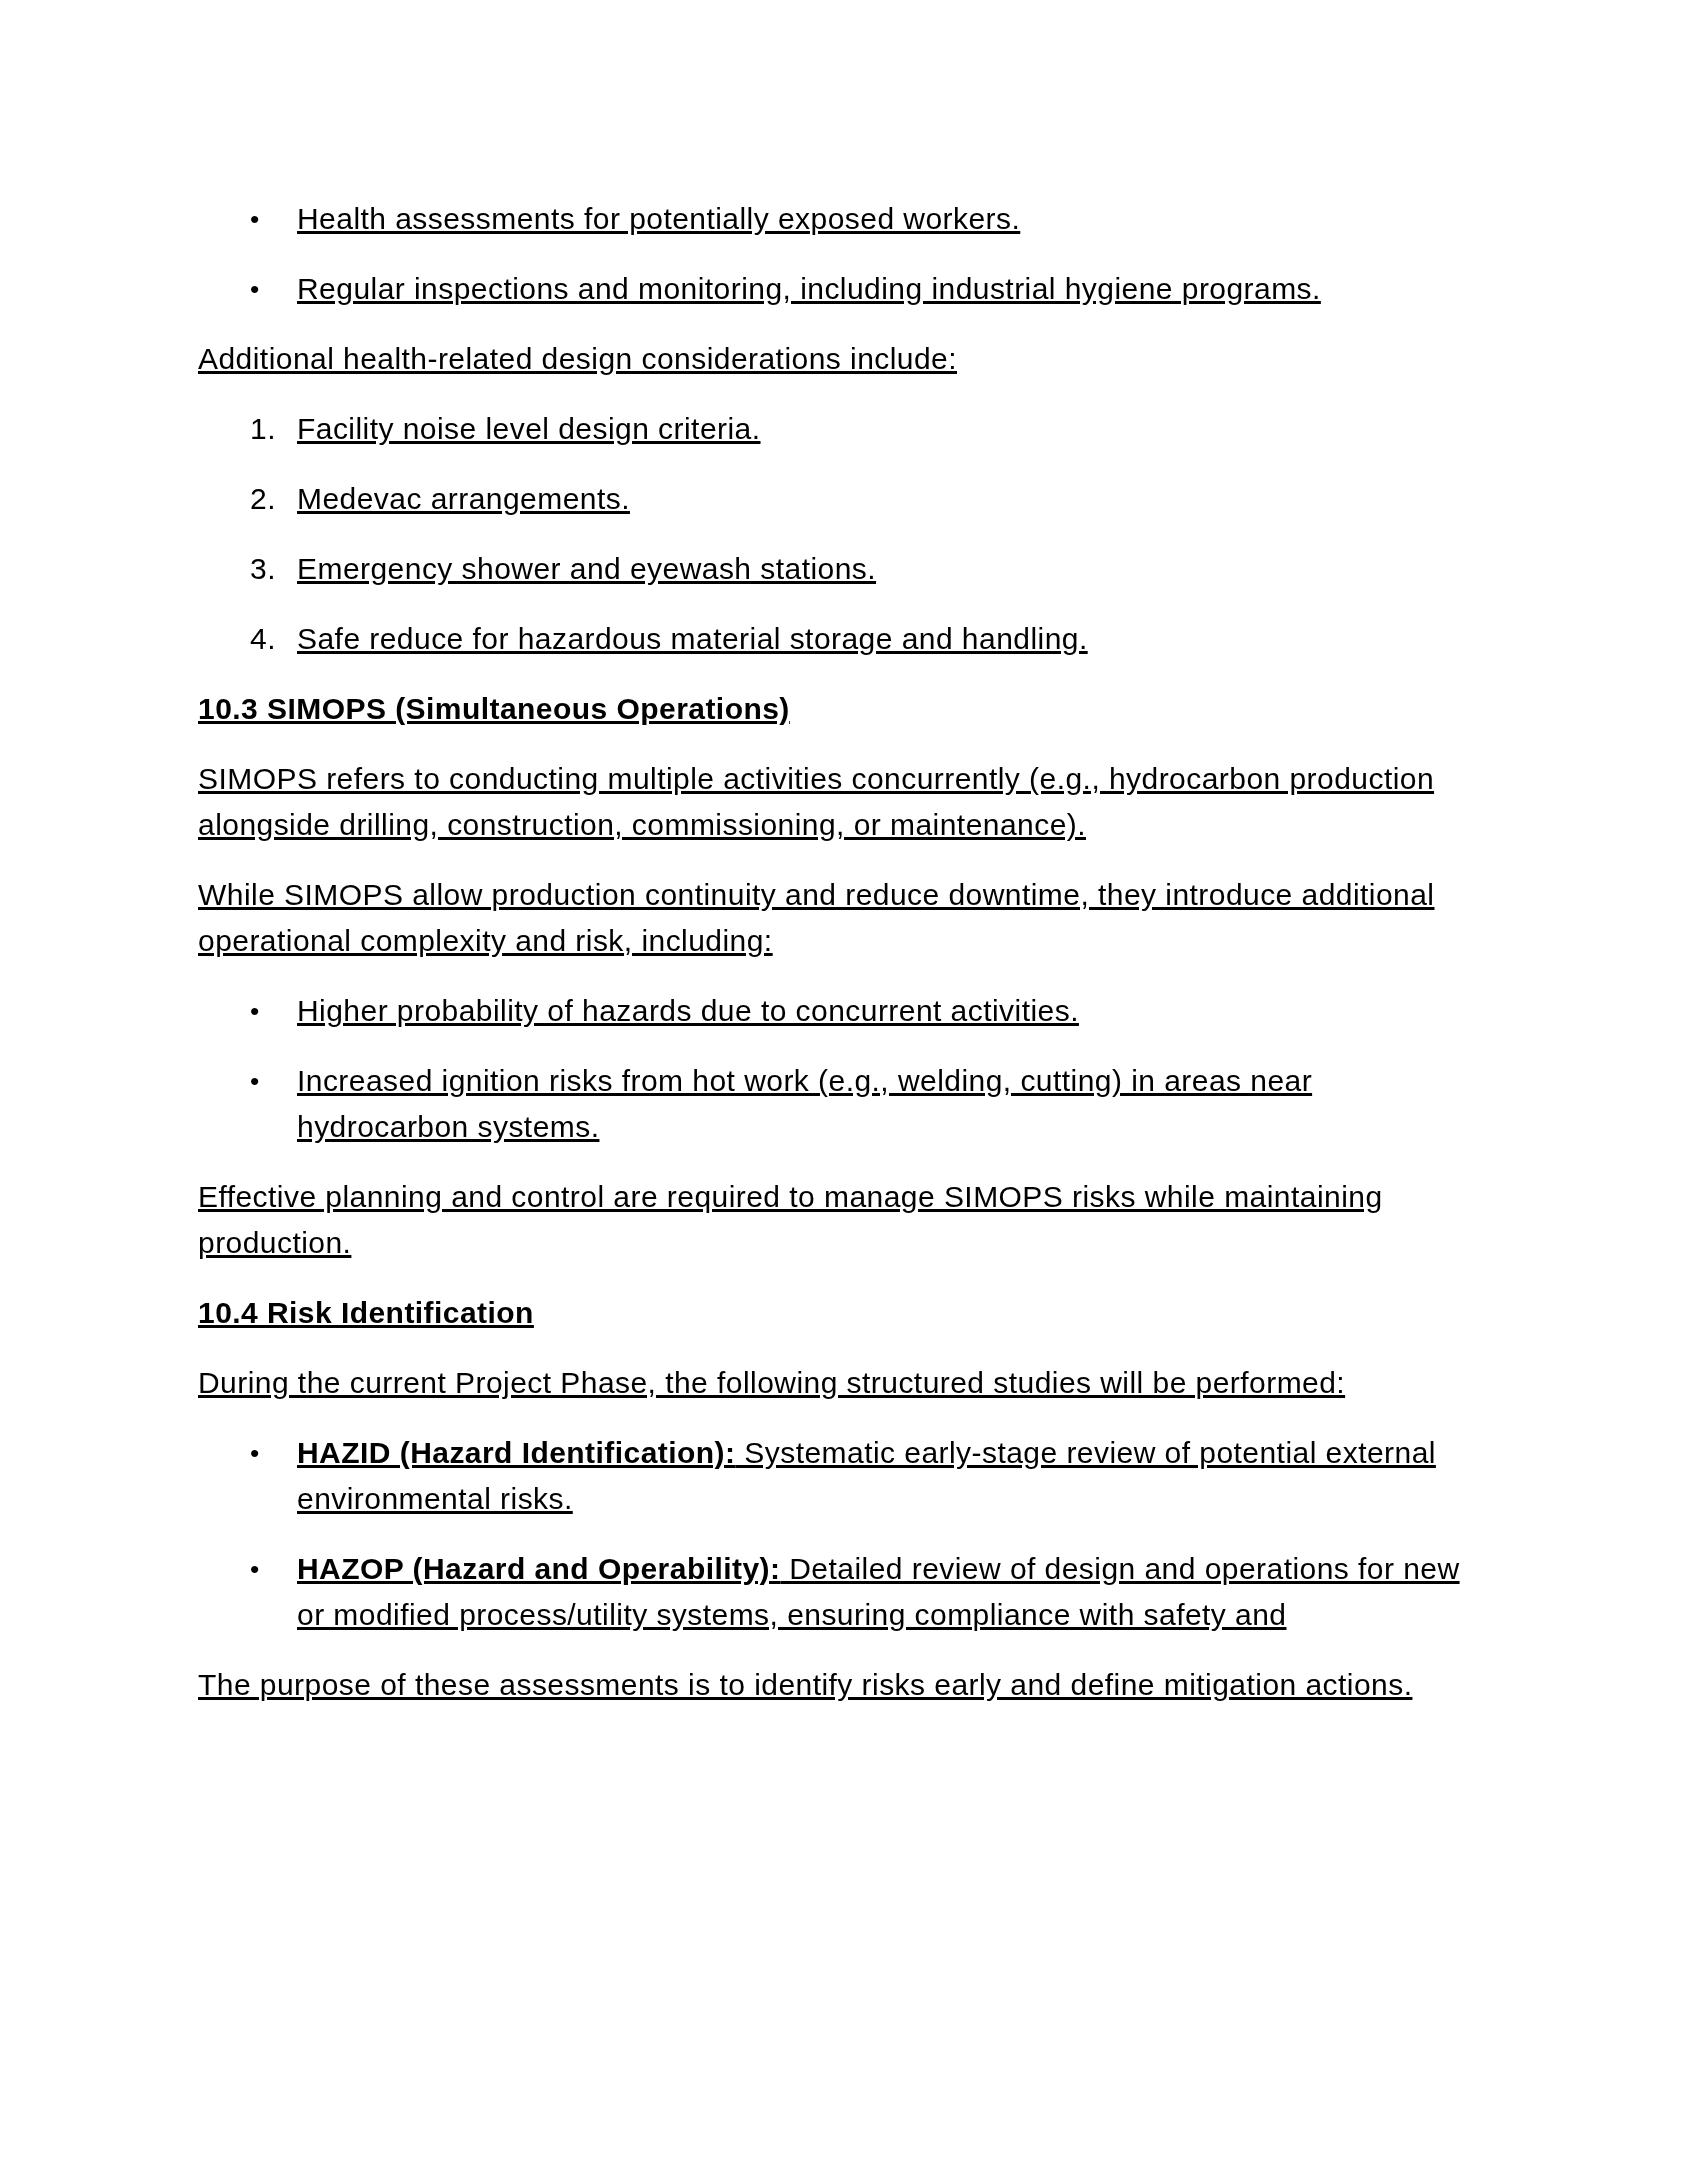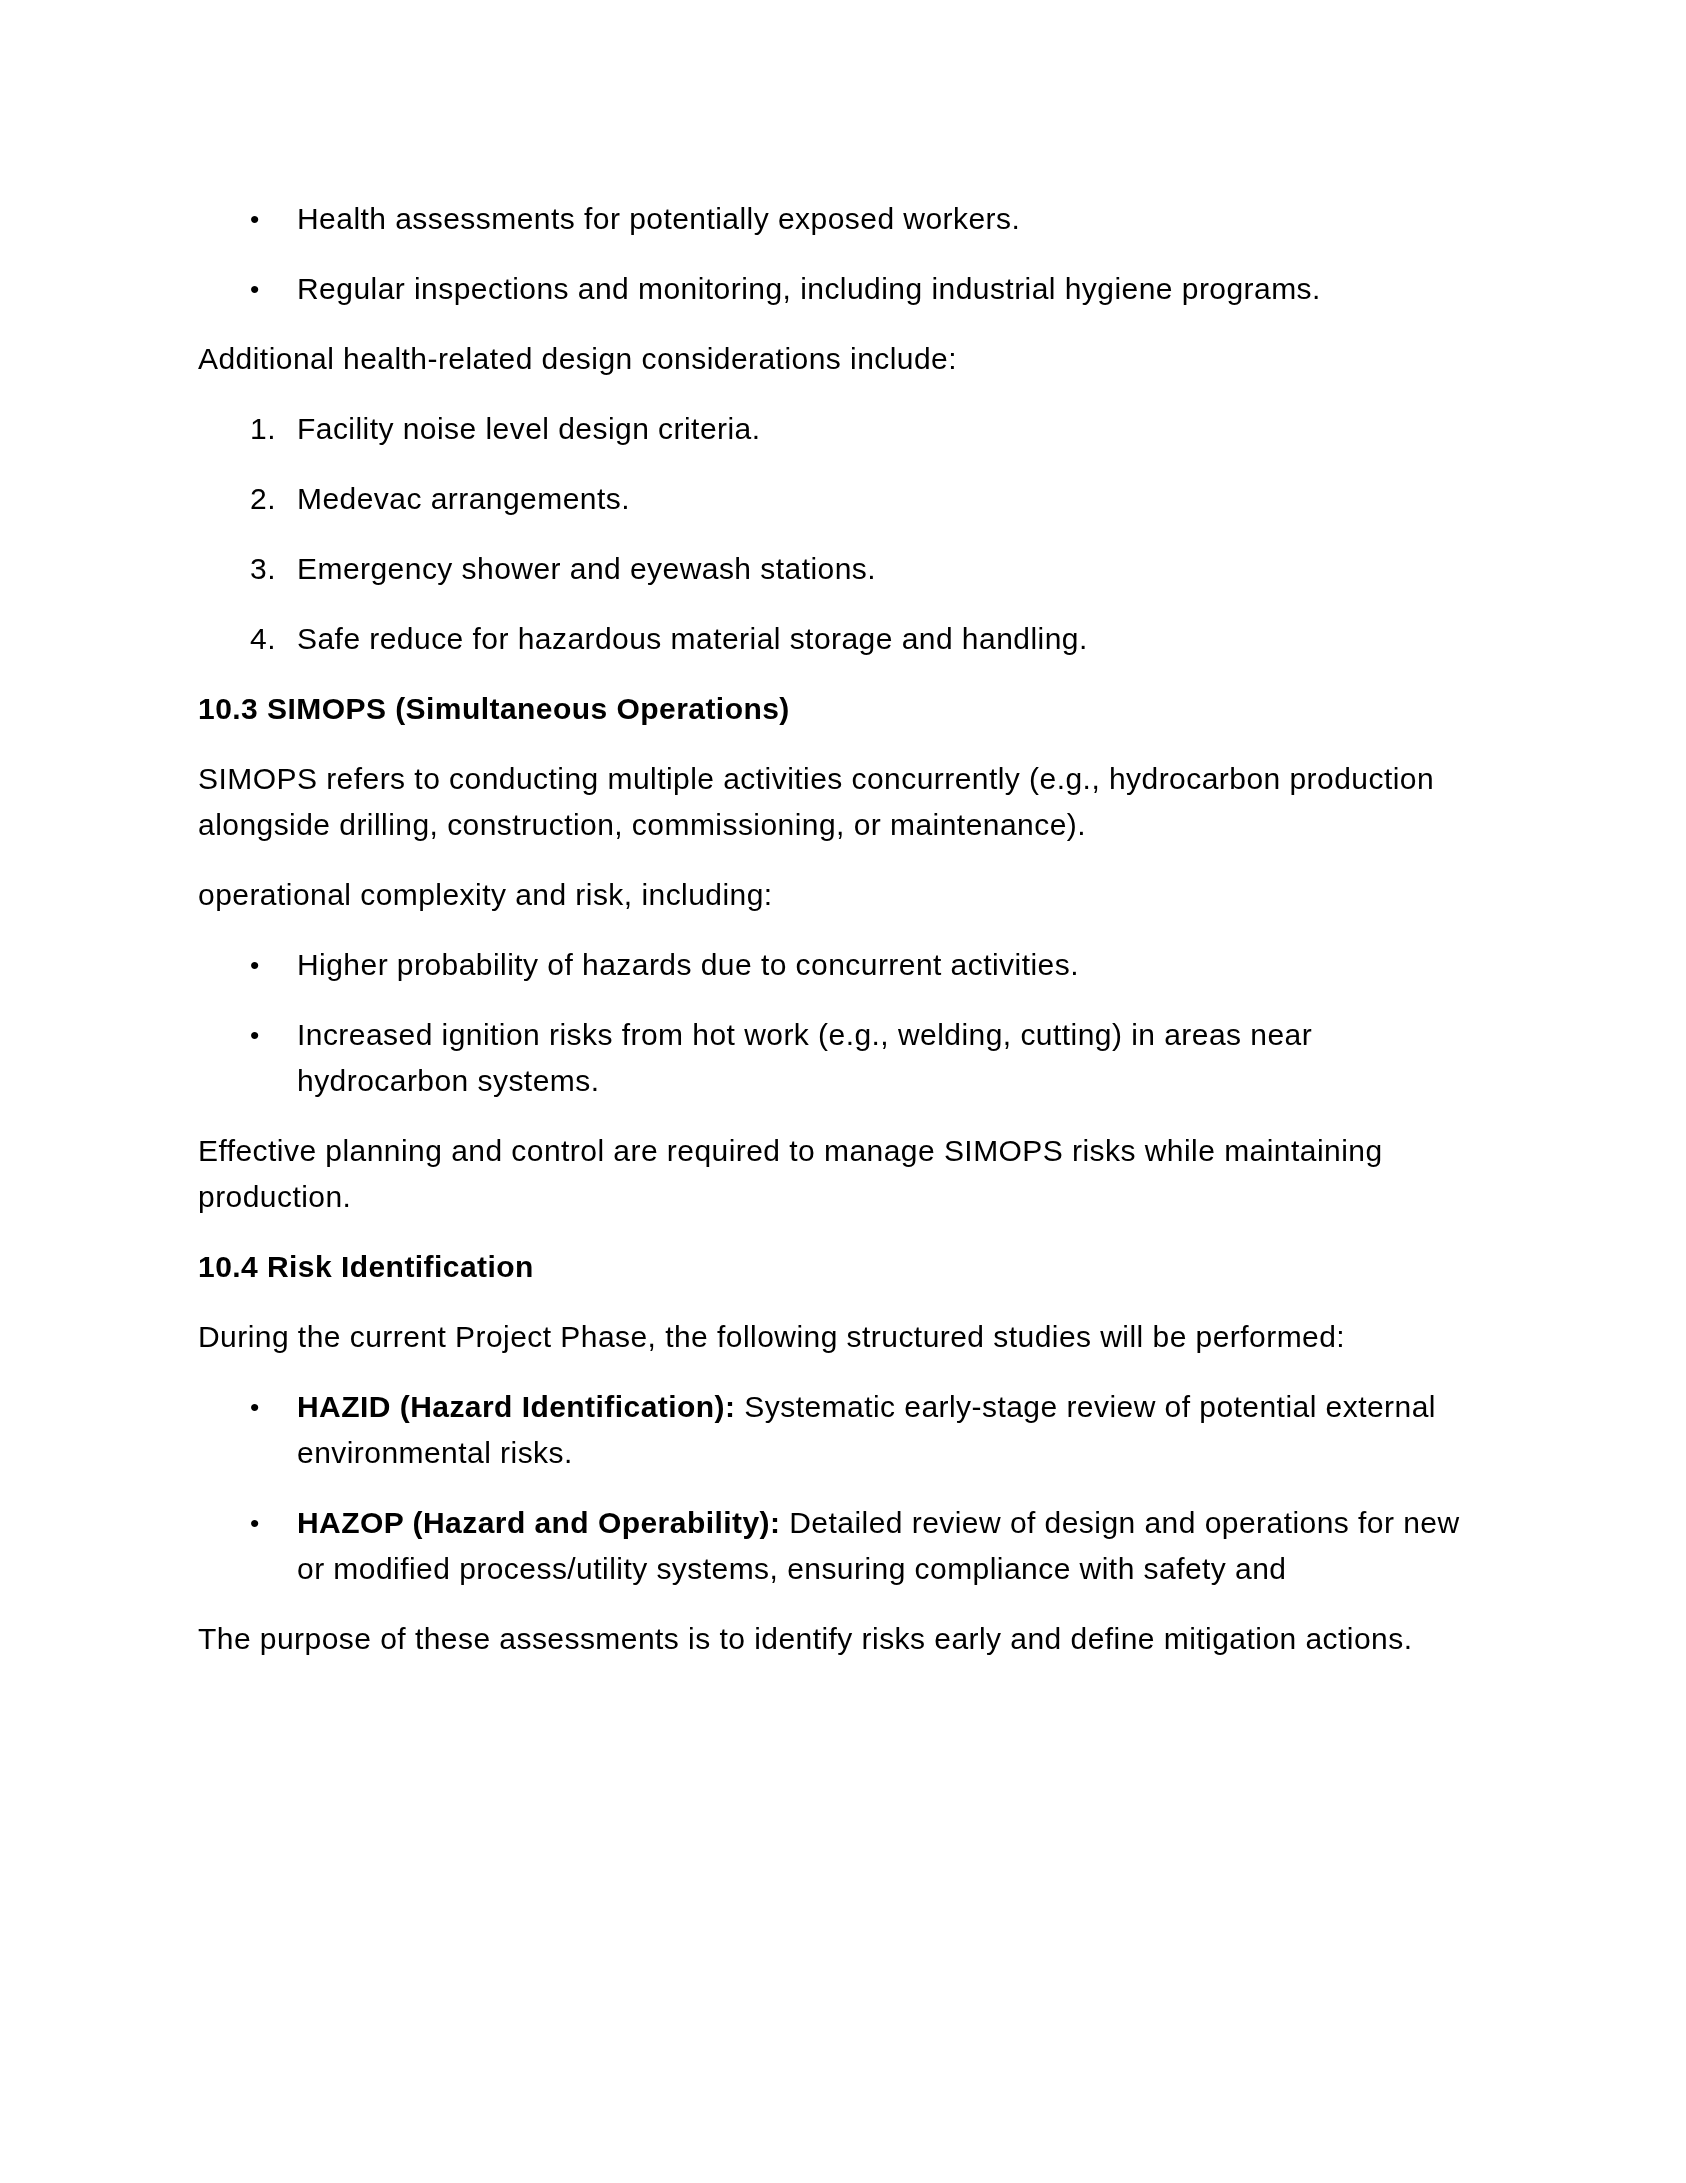--- a/index.html
+++ b/index.html
@@ -24,20 +24,21 @@
     padding: 196px 152px 0 198px;
   }
   .para, .heading, .li {
     margin: 0 0 24px 0;
   }
   .heading {
     font-weight: bold;
   }
   .line {
     white-space: nowrap;
+    text-decoration: underline;
   }
   .li {
     position: relative;
     padding-left: 99px;
   }
   .marker {
     position: absolute;
     left: 52px;
     top: 0;
     white-space: nowrap;
@@ -92,20 +93,21 @@
   <div class="heading">
     <div class="line">10.3 SIMOPS (Simultaneous Operations)</div>
   </div>
 
   <div class="para">
     <div class="line">SIMOPS refers to conducting multiple activities concurrently (e.g., hydrocarbon production</div>
     <div class="line">alongside drilling, construction, commissioning, or maintenance).</div>
   </div>
 
   <div class="para">
+    <div class="line">While SIMOPS allow production continuity and reduce downtime, they introduce additional</div>
     <div class="line">operational complexity and risk, including:</div>
   </div>
 
   <div>
     <div class="li">
       <span class="marker bullet">•</span>
       <div class="line">Higher probability of hazards due to concurrent activities.</div>
     </div>
     <div class="li">
       <span class="marker bullet">•</span>

